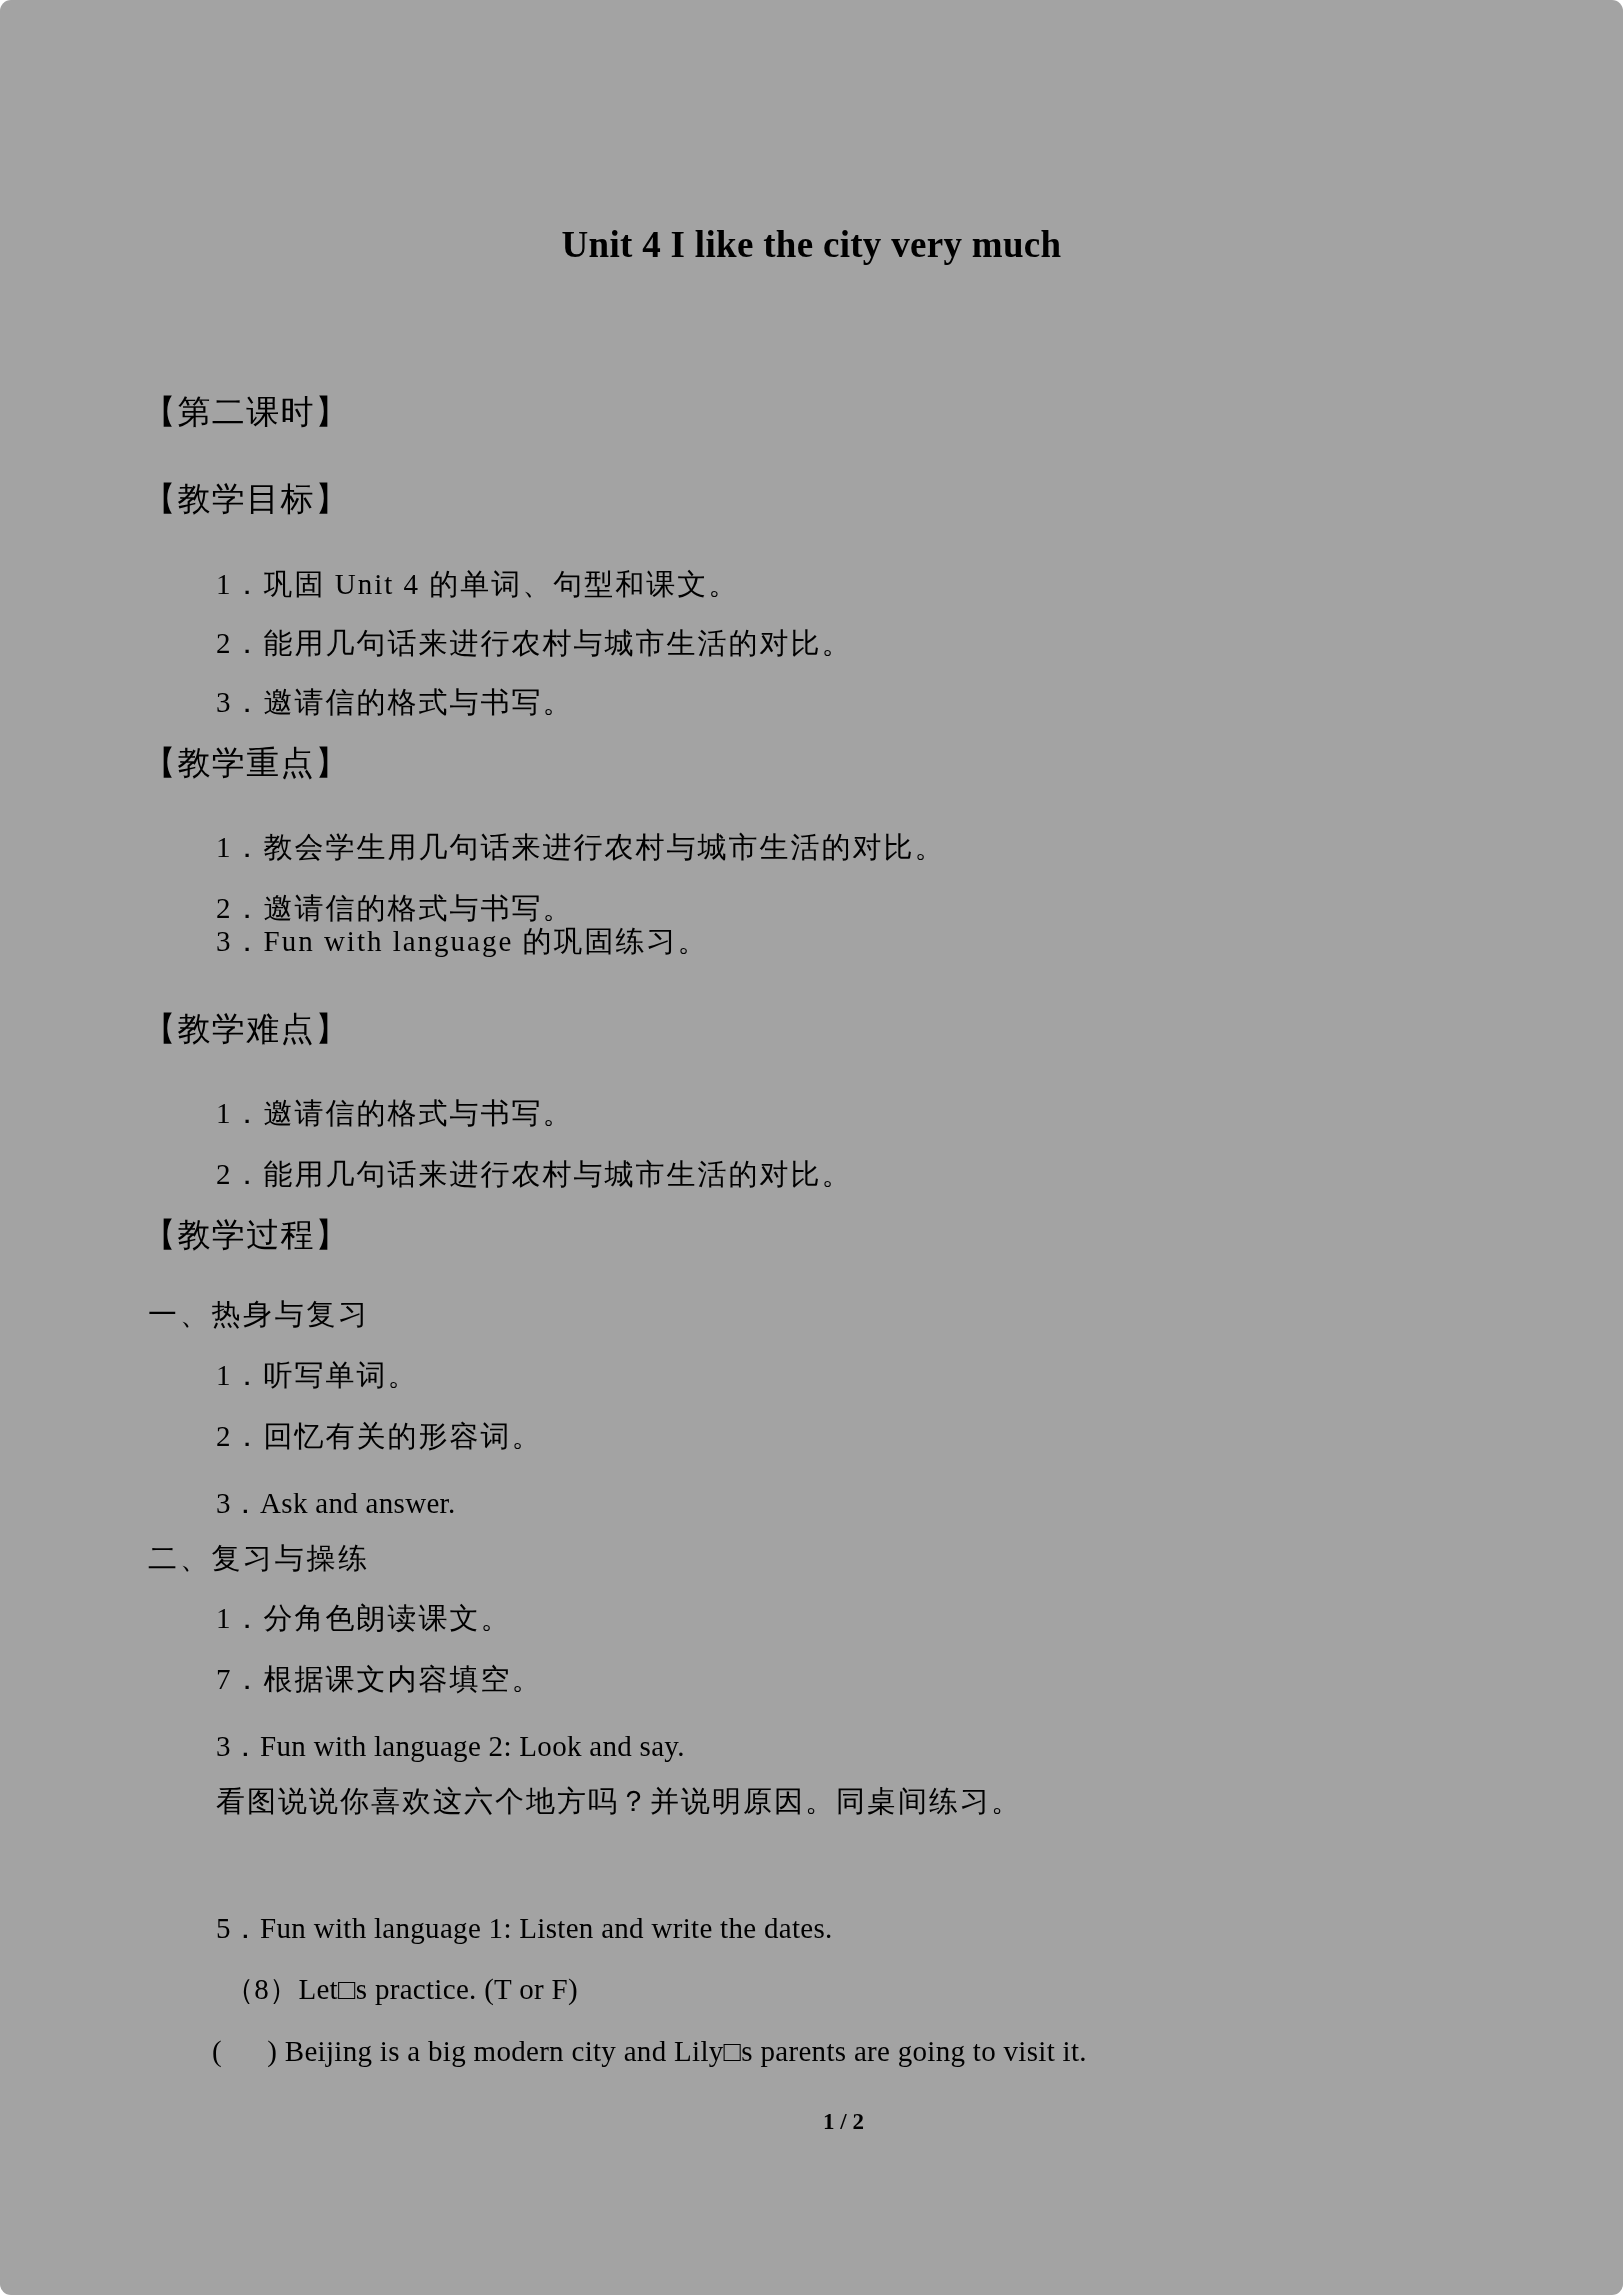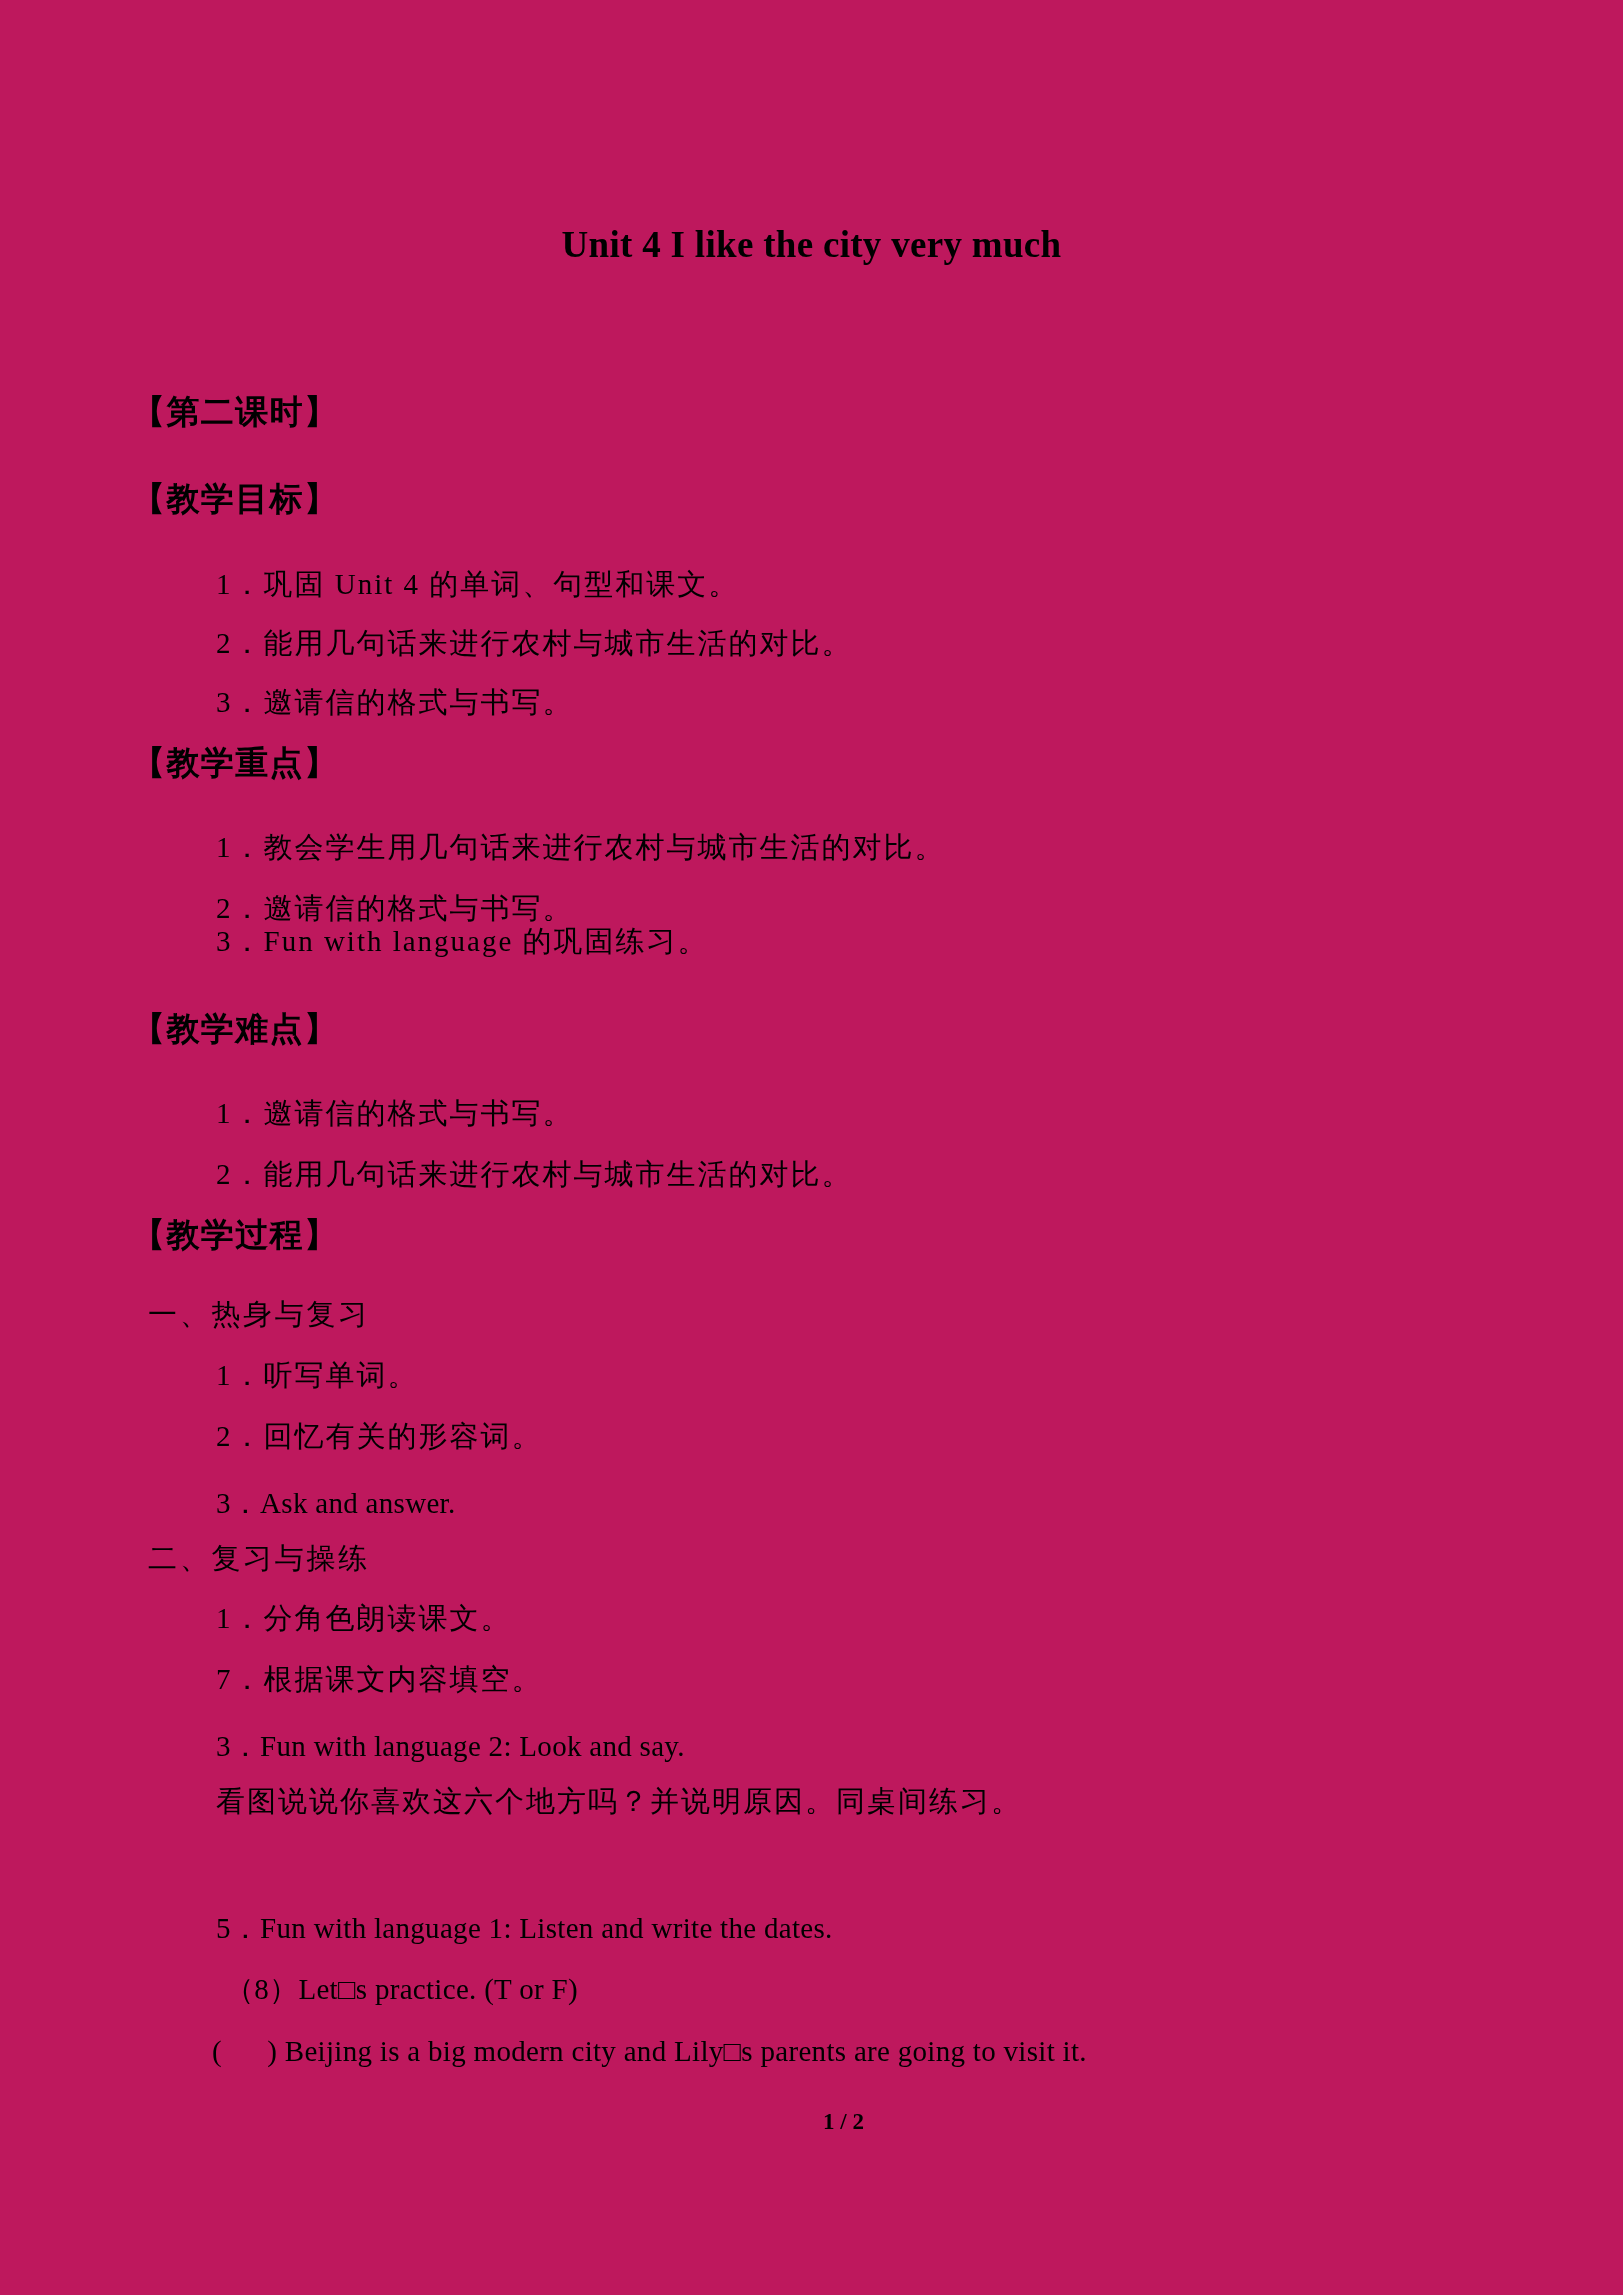--- a/index.html
+++ b/index.html
@@ -4,43 +4,44 @@
 <style>
   html, body {
     margin: 0;
     padding: 0;
     background: #ffffff;
   }
   .page {
     position: relative;
     width: 1623px;
     height: 2295px;
-    background: #be185d;
+    background: #a3a3a3;
     color: #000000;
     font-family: "Liberation Serif", "DejaVu Serif", serif;
     overflow: hidden;
+    border-radius: 11px;
   }
   .line {
     position: absolute;
     white-space: pre;
     color: #000000;
   }
   .doc-title {
     left: 0;
     width: 100%;
     text-align: center;
     font-size: 37px;
     font-weight: bold;
     line-height: 45px;
     letter-spacing: 0.3px;
   }
   .section-heading {
-    left: 132px;
+    left: 143px;
     font-size: 33px;
-    font-weight: bold;
+    font-weight: normal;
     line-height: 41px;
     letter-spacing: 1.4px;
   }
   .part-heading {
     left: 148px;
     font-size: 29px;
     font-weight: normal;
     line-height: 38px;
     letter-spacing: 2.7px;
   }

